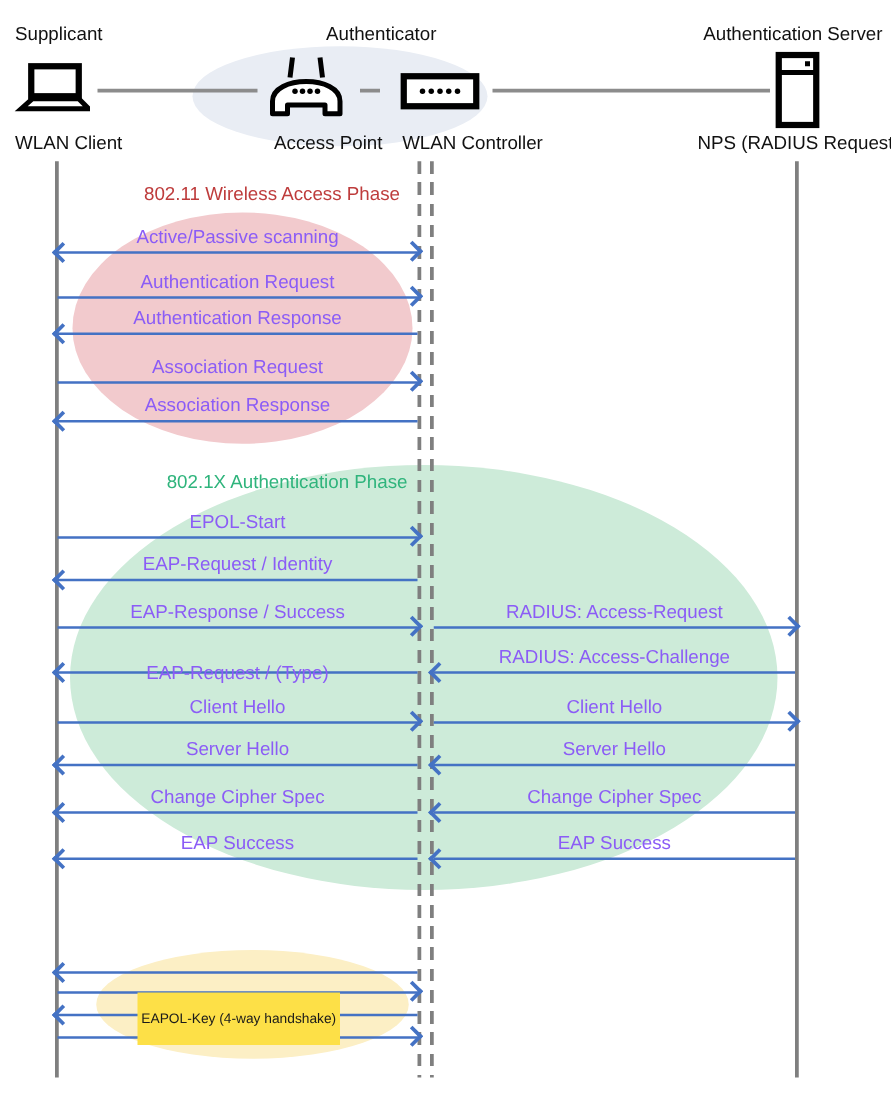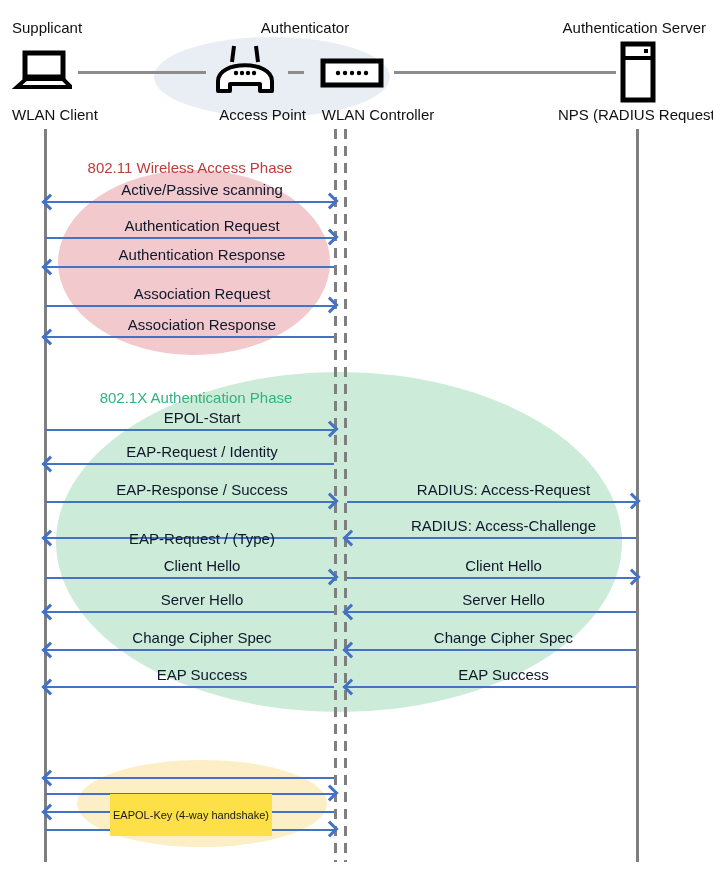--- a/index.html
+++ b/index.html
@@ -34,31 +34,31 @@
   #conn-3{left:394px;width:222px;}
 
   .lifeline{position:absolute;top:129px;height:733px;width:3px;z-index:1;}
   .lifeline.solid{background:var(--lifeline,#7F7F7F);}
   .lifeline.dashed{background:repeating-linear-gradient(to bottom,var(--lifeline,#7F7F7F) 0 10px,transparent 10px 17px);}
   #lifeline-supplicant{left:44px;}
   #lifeline-controller-a{left:334px;}
   #lifeline-controller-b{left:344px;}
   #lifeline-server{left:636px;}
 
-  .phase-title{position:absolute;font-size:15px;line-height:19px;text-align:center;z-index:3;white-space:nowrap;margin-top:12px;}
+  .phase-title{position:absolute;font-size:15px;line-height:19px;text-align:right;z-index:3;white-space:nowrap;}
   #phase1-title{left:60px;top:146px;width:260px;color:var(--phase1-title,#BE3C3C);}
   #phase2-title{left:66px;top:376px;width:260px;color:var(--phase2-title,#2FB47C);}
   #phase3-title{left:60px;top:721px;width:260px;color:var(--phase3-title,#E98C50);}
 
   .arrow{position:absolute;height:2px;background:var(--arrow,#4472C4);z-index:2;}
   .head{position:absolute;width:9px;height:9px;z-index:2;}
   .head.l{left:-2px;top:-5px;border-left:3px solid var(--arrow,#4472C4);border-bottom:3px solid var(--arrow,#4472C4);transform:rotate(45deg);}
   .head.r{right:-2px;top:-6px;border-top:3px solid var(--arrow,#4472C4);border-right:3px solid var(--arrow,#4472C4);transform:rotate(45deg);}
 
-  .msg-label{position:absolute;font-size:15px;line-height:18px;height:18px;text-align:center;z-index:3;white-space:nowrap;color:#0f172a;margin-left:12px;}
+  .msg-label{position:absolute;font-size:15px;line-height:18px;height:18px;text-align:center;z-index:3;white-space:nowrap;color:#8b5cf6;}
   #eapol-key-label{position:absolute;left:45px;top:794px;width:292px;text-align:center;z-index:3;}
   #eapol-key-label span{background:#fde047;padding:12px 3px;font-size:11px;line-height:18px;display:inline-block;}
 </style>
 </head>
 <body>
 
 <div id="canvas">
 
   <div class="ellipse" id="ellipse-authenticator"></div>
   <div class="ellipse" id="ellipse-phase1"></div>

